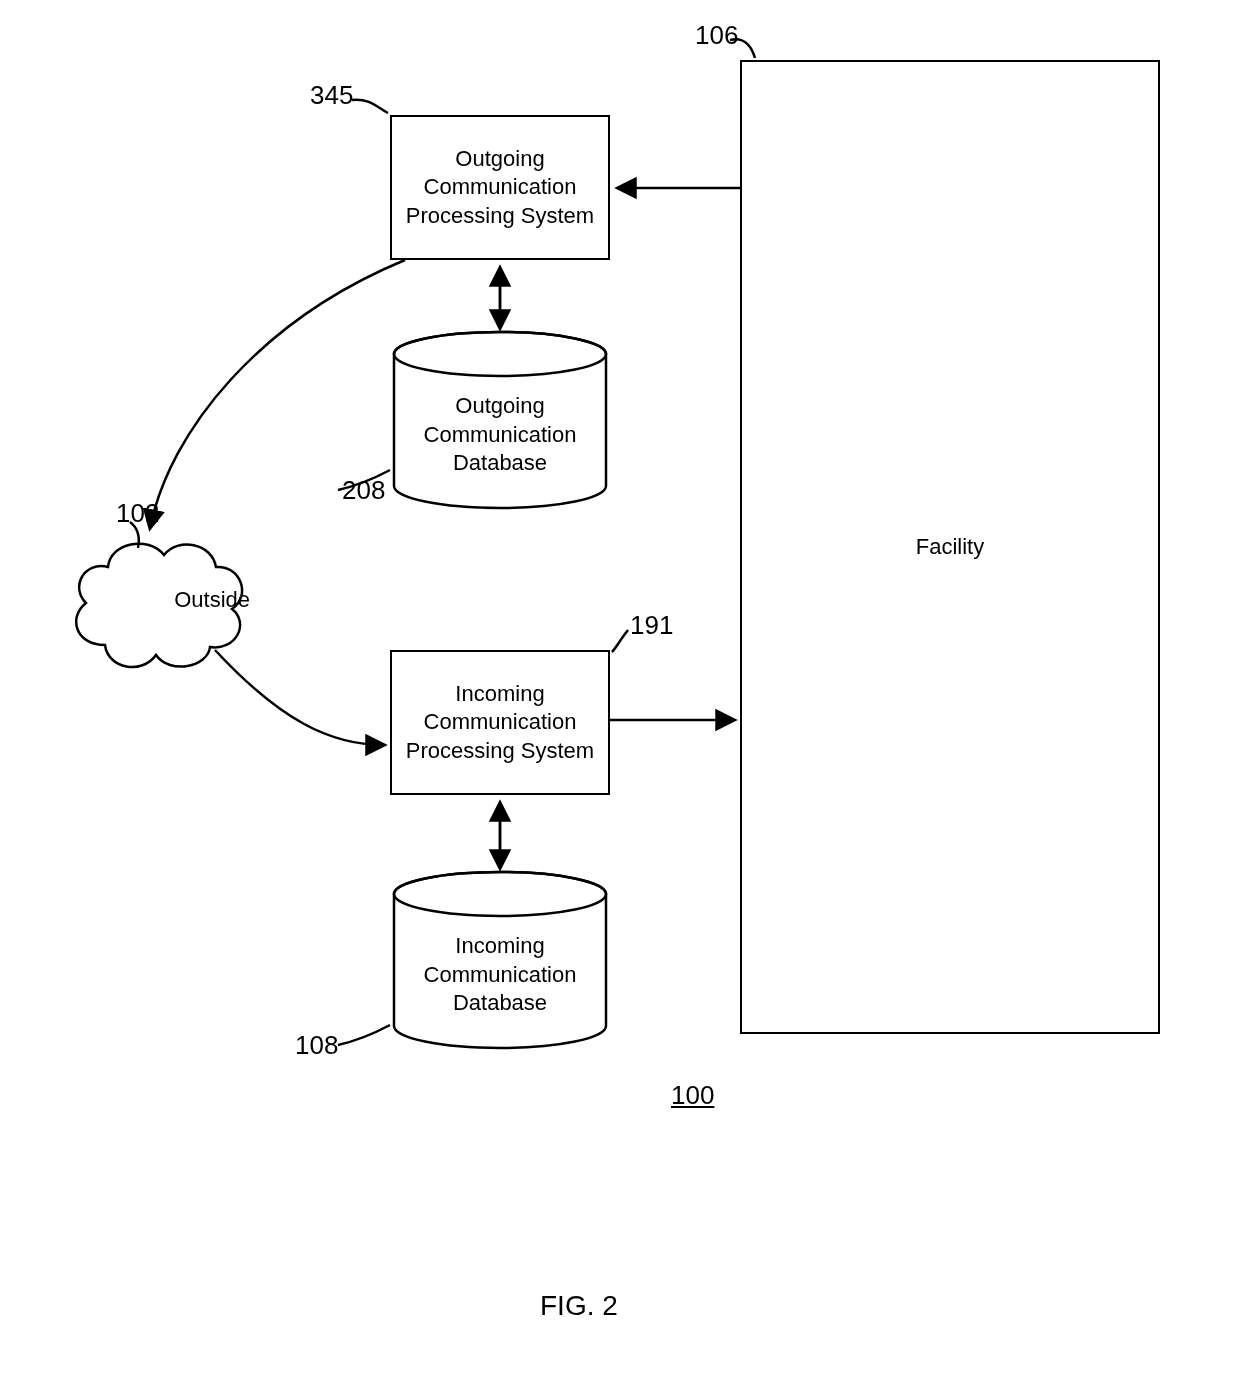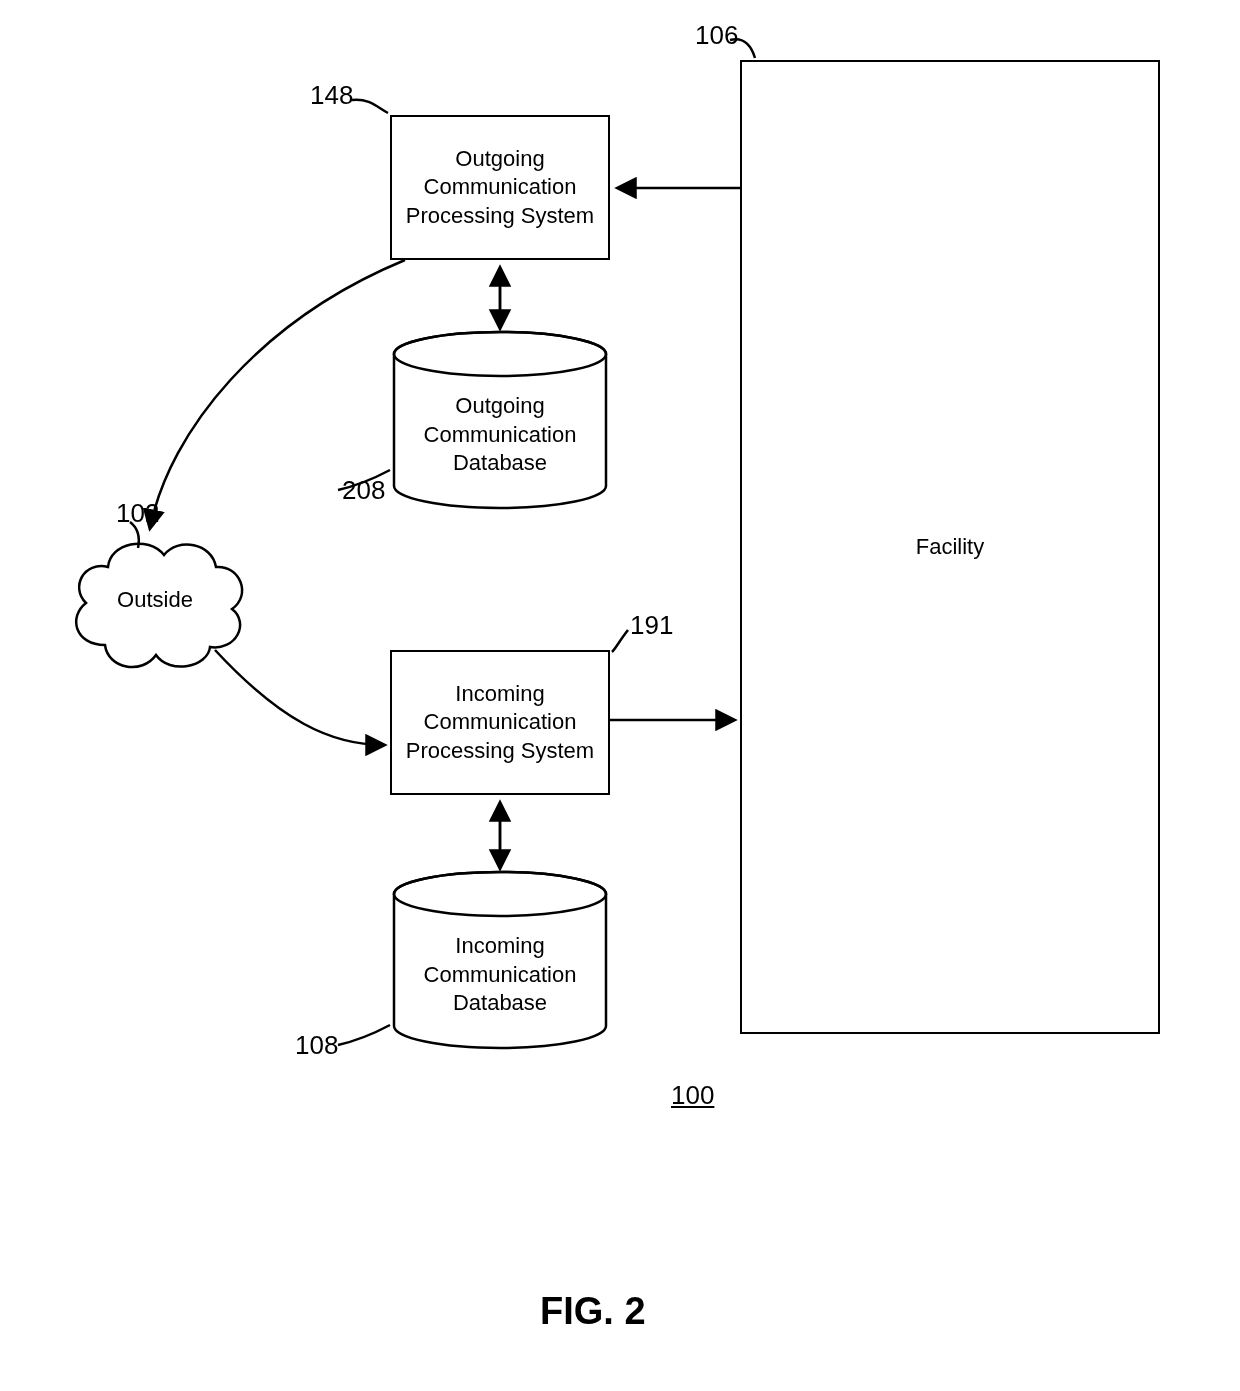--- a/index.html
+++ b/index.html
@@ -43,22 +43,22 @@
   .cloud {
     position: absolute;
   }
   .ref {
     position: absolute;
     font-size: 26px;
   }
   .ref-ul { text-decoration: underline; }
   .fig-caption {
     position: absolute;
-    font-size: 38px;
-    font-weight: bold;
+    font-size: 28px;
+    font-weight: normal;
   }
   svg.overlay {
     position: absolute;
     left: 0; top: 0;
     width: 1240px;
     height: 1391px;
     pointer-events: none;
   }
 </style>
 </head>
@@ -101,24 +101,24 @@
       <path d="M45 120
                C15 120 8 92 26 78
                C10 62 24 36 48 42
                C50 18 88 10 104 30
                C118 12 152 18 156 42
                C180 40 192 70 172 84
                C190 98 176 126 150 122
                C148 142 110 150 96 130
                C82 150 48 144 45 120 Z" fill="#fff" stroke="#000" stroke-width="2.5"></path>
     </svg>
-    <div style="position:absolute; left:0; right:0; top:62px; text-align:center; font-size:22px;">Outside</div>
+    <div style="position:absolute; left:0; right:0; top:62px; text-align:right; font-size:22px;">Outside</div>
   </div>
 
-  <div class="ref" style="left:310px; top:80px;">148</div>
+  <div class="ref" style="left:310px; top:80px;">345</div>
   <div class="ref" style="left:695px; top:20px;">106</div>
   <div class="ref" style="left:295px; top:475px;margin-left:47px;">208</div>
   <div class="ref" style="left:116px; top:498px;">102</div>
   <div class="ref" style="left:630px; top:610px;">191</div>
   <div class="ref" style="left:295px; top:1030px;">108</div>
   <div class="ref ref-ul" style="left:652px; top:1080px;margin-left:19px;">100</div>
 
   <div class="fig-caption" style="left:540px; top:1290px;">FIG. 2</div>
 
   <svg class="overlay" viewBox="0 0 1240 1391">

